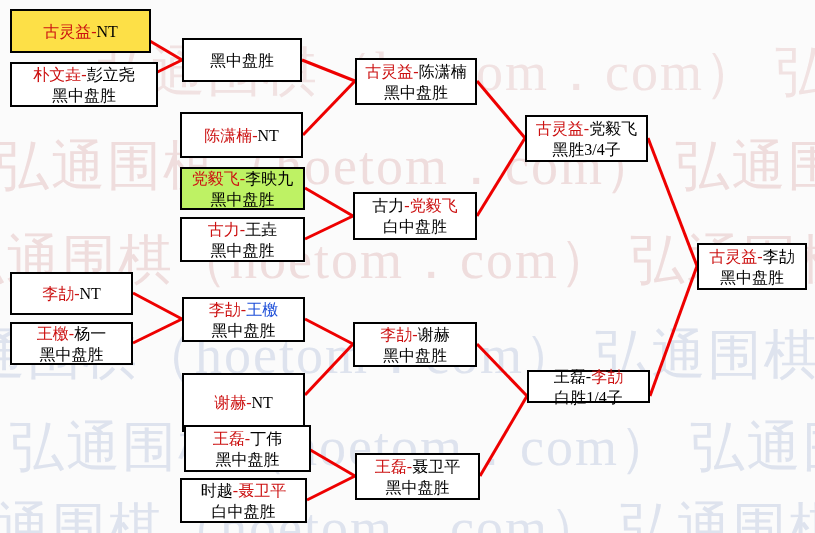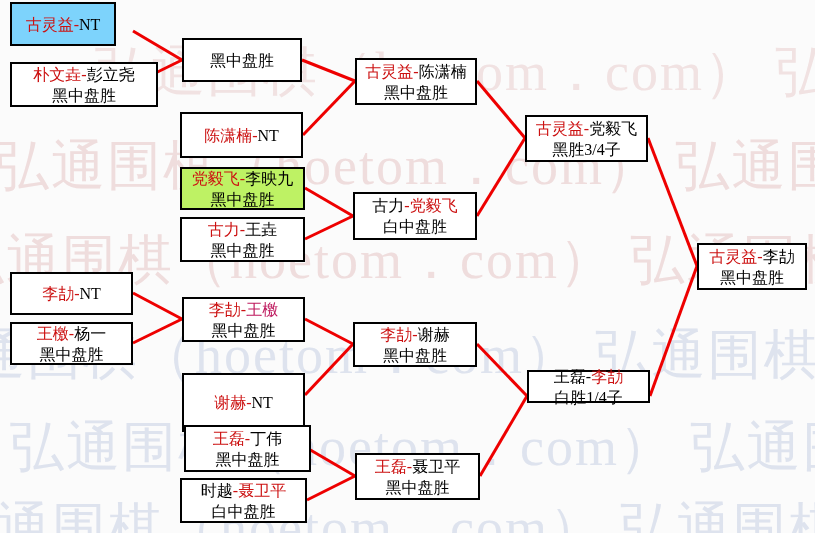--- a/index.html
+++ b/index.html
@@ -46,21 +46,21 @@
       <line x1="650" y1="396" x2="697" y2="266" stroke="#ee0000" stroke-width="3"></line>
       <line x1="133" y1="293" x2="182" y2="319" stroke="#ee0000" stroke-width="3"></line>
       <line x1="133" y1="343" x2="182" y2="319" stroke="#ee0000" stroke-width="3"></line>
       <line x1="305" y1="319" x2="353" y2="344" stroke="#ee0000" stroke-width="3"></line>
       <line x1="305" y1="395" x2="353" y2="344" stroke="#ee0000" stroke-width="3"></line>
       <line x1="307" y1="448" x2="355" y2="476" stroke="#ee0000" stroke-width="3"></line>
       <line x1="307" y1="500" x2="355" y2="476" stroke="#ee0000" stroke-width="3"></line>
       <line x1="477" y1="344" x2="527" y2="396" stroke="#ee0000" stroke-width="3"></line>
       <line x1="480" y1="476" x2="527" y2="396" stroke="#ee0000" stroke-width="3"></line>
     </svg>
-<div class="box" style="left: 10px; top: 2px; width: 106px; height: 44px; border-color: rgb(0, 0, 0); background: #7dd3fc;">
+<div class="box" style="left: 10px; top: 9px; width: 141px; height: 44px; border-color: rgb(0, 0, 0); background: #fde047;">
       <div class="l1"><span style="color: rgb(204, 17, 17);">古灵益-</span><span style="color: rgb(0, 0, 0);">NT</span></div>
     </div>
     <div class="box" style="left: 10px; top: 62px; width: 148px; height: 45px; border-color: rgb(0, 0, 0); background: rgb(255, 255, 255);">
       <div class="l1"><span style="color: rgb(204, 17, 17);">朴文垚-</span><span style="color: rgb(0, 0, 0);">彭立尧</span></div>
       <div class="l2" style="color: rgb(0, 0, 0);">黑中盘胜</div>
     </div>
     <div class="box" style="left: 182px; top: 38px; width: 120px; height: 44px; border-color: rgb(0, 0, 0); background: rgb(255, 255, 255);">
       <div class="l2" style="color: rgb(0, 0, 0);">黑中盘胜</div>
     </div>
     <div class="box" style="left: 180px; top: 112px; width: 123px; height: 46px; border-color: rgb(0, 0, 0); background: rgb(255, 255, 255);">
@@ -91,21 +91,21 @@
       <div class="l2" style="color: rgb(0, 0, 0);">黑中盘胜</div>
     </div>
     <div class="box" style="left: 10px; top: 272px; width: 123px; height: 43px; border-color: rgb(0, 0, 0); background: rgb(255, 255, 255);">
       <div class="l1"><span style="color: rgb(204, 17, 17);">李劼-</span><span style="color: rgb(0, 0, 0);">NT</span></div>
     </div>
     <div class="box" style="left: 10px; top: 322px; width: 123px; height: 43px; border-color: rgb(0, 0, 0); background: rgb(255, 255, 255);">
       <div class="l1"><span style="color: rgb(204, 17, 17);">王檄-</span><span style="color: rgb(0, 0, 0);">杨一</span></div>
       <div class="l2" style="color: rgb(0, 0, 0);">黑中盘胜</div>
     </div>
     <div class="box" style="left: 182px; top: 297px; width: 123px; height: 45px; border-color: rgb(0, 0, 0); background: rgb(255, 255, 255);">
-      <div class="l1"><span style="color: rgb(204, 17, 17);">李劼-</span><span style="color: #be185d;">王檄</span></div>
+      <div class="l1"><span style="color: rgb(204, 17, 17);">李劼-</span><span style="color: #1d4ed8;">王檄</span></div>
       <div class="l2" style="color: rgb(0, 0, 0);">黑中盘胜</div>
     </div>
     <div class="box" style="left: 182px; top: 373px; width: 123px; height: 59px; border-color: rgb(0, 0, 0); background: rgb(255, 255, 255);">
       <div class="l1"><span style="color: rgb(204, 17, 17);">谢赫-</span><span style="color: rgb(0, 0, 0);">NT</span></div>
     </div>
     <div class="box" style="left: 184px; top: 425px; width: 127px; height: 47px; border-color: rgb(0, 0, 0); background: rgb(255, 255, 255);">
       <div class="l1"><span style="color: rgb(204, 17, 17);">王磊-</span><span style="color: rgb(0, 0, 0);">丁伟</span></div>
       <div class="l2" style="color: rgb(0, 0, 0);">黑中盘胜</div>
     </div>
     <div class="box" style="left: 180px; top: 478px; width: 127px; height: 45px; border-color: rgb(0, 0, 0); background: rgb(255, 255, 255);">

